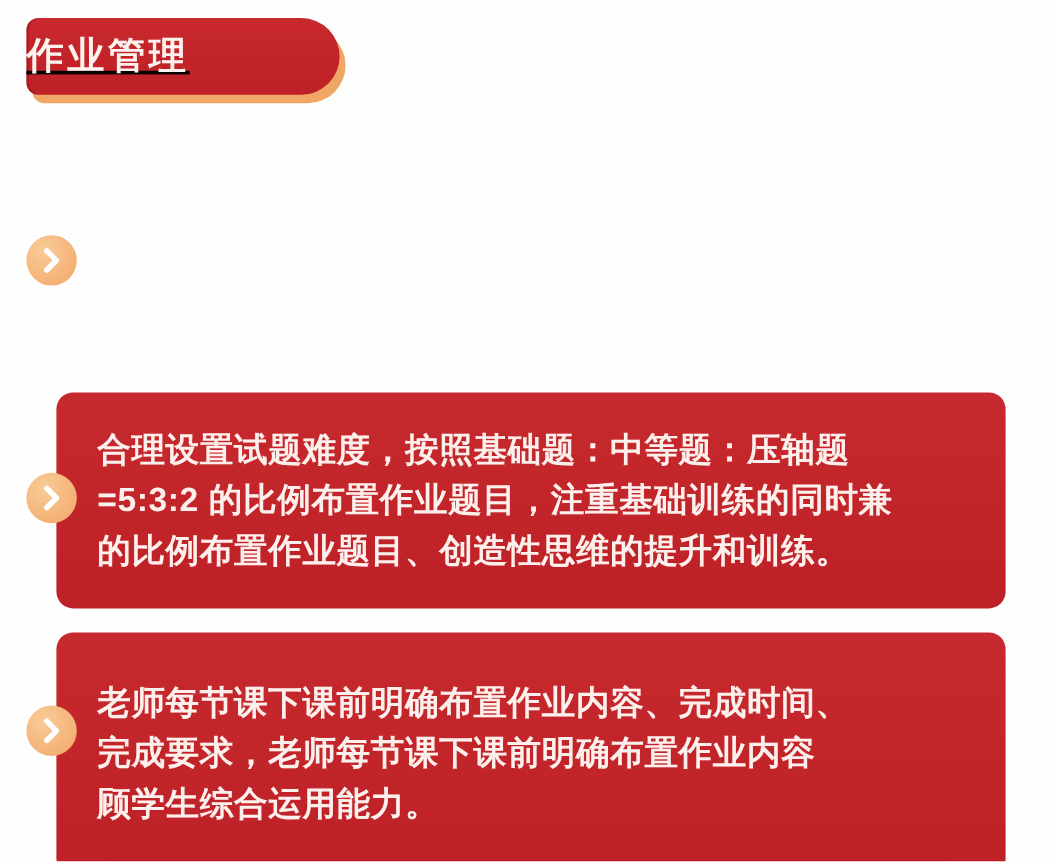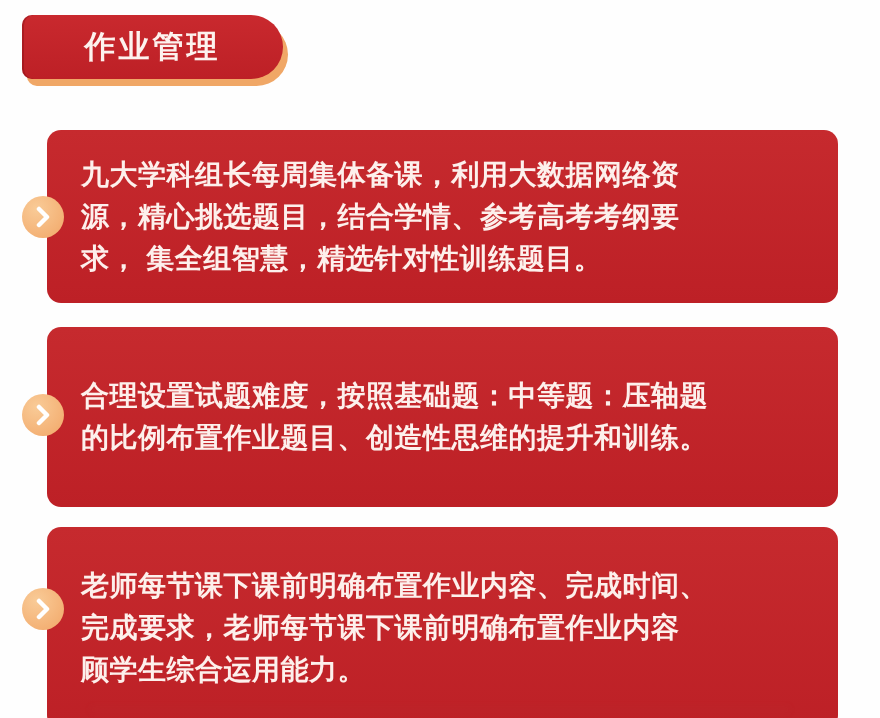--- a/index.html
+++ b/index.html
@@ -6,22 +6,22 @@
   body{font-family:"Liberation Sans","DejaVu Sans",sans-serif;}
   .page{position:relative;width:880px;height:718px;background:#fefefe;overflow:hidden;}
 
   
   .badge-wrap{position:absolute;left:22px;top:15px;width:268px;height:72px;}
   .badge-under{position:absolute;left:5px;top:8px;width:261px;height:63px;
     background:#f0a766;border-radius:10px 32px 32px 10px;}
   .badge-main{position:absolute;left:0;top:0;width:261px;height:64px;
     background:linear-gradient(180deg,#c9292e 0%,#bd2026 100%);
     border-radius:10px 32px 32px 10px;
-    display:flex;align-items:center;justify-content:center;
-    box-shadow:inset 2px 0 0 rgba(120,10,14,.35);}
+    display:flex;align-items:center;justify-content:flex-start;
+    box-shadow:inset 2px 0 0 rgba(120,10,14,.35);text-decoration:underline;}
   .badge-main .title{color:#fdf2ee;font-size:31px;font-weight:bold;letter-spacing:3px;}
 
   
   .card{position:absolute;left:47px;width:791px;background:#c2262b;border-radius:14px;
     display:flex;align-items:center;
     padding:0 22px 0 34px;box-sizing:border-box;
     background:linear-gradient(180deg,#c62a2e 0%,#bd2026 100%);}
   .card1{top:130px;height:173px;}
   .card2{top:327px;height:180px;}
   .card3{top:527px;height:202px;}
@@ -45,31 +45,25 @@
 
 <div class="page">
 
   <div class="badge-wrap">
     <div class="badge-under"></div>
     <div class="badge-main">
       <span class="title">作业管理</span>
     </div>
   </div>
 
-  <div class="card card1">
-    <div class="card-text">
-      <div>九大学科组长每周集体备课，利用大数据网络资</div>
-      <div>源，精心挑选题目，结合学情、参考高考考纲要</div>
-      <div>求， 集全组智慧，精选针对性训练题目。</div>
-    </div>
-  </div>
 
   <div class="card card2">
     <div class="card-text">
       <div>合理设置试题难度，按照基础题：中等题：压轴题</div>
+      <div>=5:3:2 的比例布置作业题目，注重基础训练的同时兼</div>
       <div>的比例布置作业题目、创造性思维的提升和训练。</div>
     </div>
   </div>
 
   <div class="card card3">
     <div class="card-text">
       <div>老师每节课下课前明确布置作业内容、完成时间、</div>
       <div>完成要求，老师每节课下课前明确布置作业内容</div>
       <div>顾学生综合运用能力。</div>
     </div>

